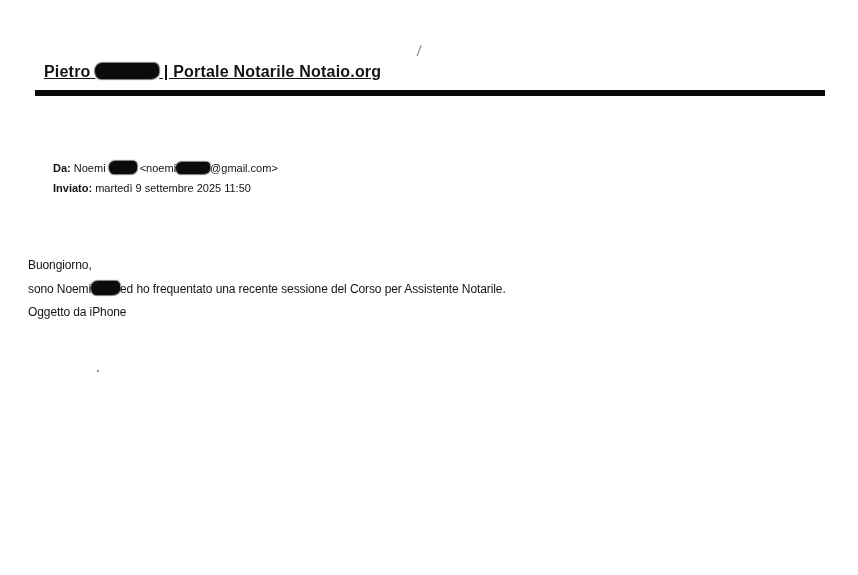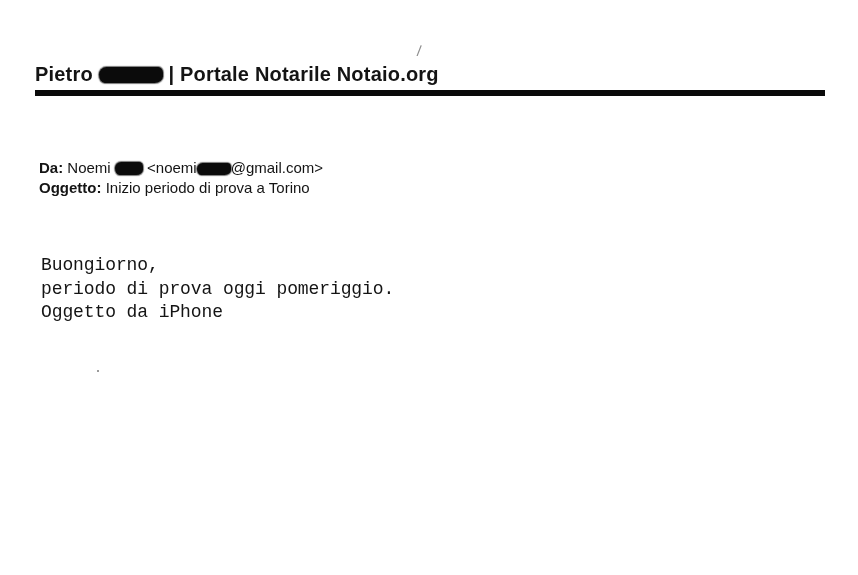--- a/index.html
+++ b/index.html
@@ -11,55 +11,55 @@
     position: relative;
     width: 858px;
     height: 575px;
     background: #ffffff;
     font-family: "Liberation Sans", sans-serif;
     color: #141414;
     overflow: hidden;
   }
   .header-title {
     position: absolute;
-    left: 35px;
+    left: 44px;
     top: 63px;
-    font-size: 20px;
+    font-size: 16px;
     font-weight: bold;
     letter-spacing: 0.2px;
     white-space: nowrap;
+    text-decoration: underline;
   }
   .header-rule {
     position: absolute;
     left: 35px;
     top: 90px;
     width: 790px;
     height: 6px;
     background: #0a0a0a;
   }
   .meta-block {
     position: absolute;
-    left: 39px;
+    left: 53px;
     top: 158px;
-    font-size: 15px;
+    font-size: 11px;
     line-height: 20px;
     white-space: nowrap;
   }
   .meta-label {
     font-weight: bold;
   }
   .body-block {
     position: absolute;
-    left: 41px;
+    left: 28px;
     top: 254px;
-    font-size: 18px;
+    font-size: 12px;
     line-height: 23.6px;
     letter-spacing: -0.1px;
     white-space: nowrap;
-    font-family: Liberation Mono, monospace;
   }
   .redaction {
     display: inline-block;
     background: #0b0b0b;
     border-radius: 8px 5px 9px 6px / 8px 6px 7px 9px;
     vertical-align: -2px;
     box-shadow: 0 0 1px 1px rgba(10,10,10,0.55);
   }
   .stray-mark {
     position: absolute;
@@ -88,25 +88,25 @@
 
   <div class="header-title">Pietro <span class="redaction" style="width: 64px; height: 16px;"></span> | Portale Notarile Notaio.org</div>
 
   <div class="header-rule"></div>
 
   <div class="meta-block">
     <div class="meta-row">
       <span class="meta-label">Da:</span><span class="meta-value"> Noemi <span class="redaction" style="width: 28px; height: 13px;"></span> &lt;noemi<span class="redaction" style="width: 34px; height: 12px;"></span>@gmail.com&gt;</span>
     </div>
     <div class="meta-row">
-      <span class="meta-label">Oggetto:</span><span class="meta-value"> Inizio periodo di prova a Torino</span>
+      <span class="meta-label">Inviato:</span><span class="meta-value"> martedì 9 settembre 2025 11:50</span>
     </div>
   </div>
 
   <div class="body-block">
     <div class="body-line">Buongiorno,</div>
-    <div class="body-line">periodo di prova oggi pomeriggio.</div>
+    <div class="body-line">sono Noemi<span class="redaction" style="width: 29px; height: 14px;"></span>ed ho frequentato una recente sessione del Corso per Assistente Notarile.</div>
     <div class="body-line">Oggetto da iPhone</div>
   </div>
 
   <div class="dot-artifact"></div>
 
 </div>
 
 </body></html>

